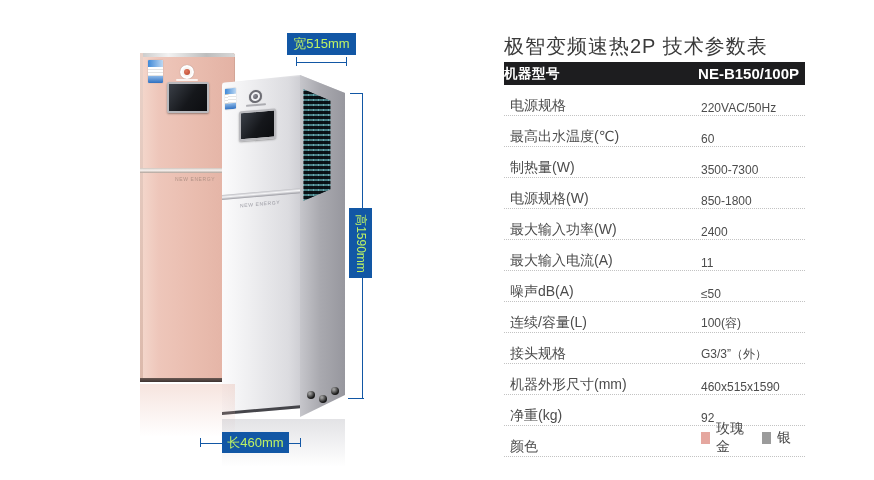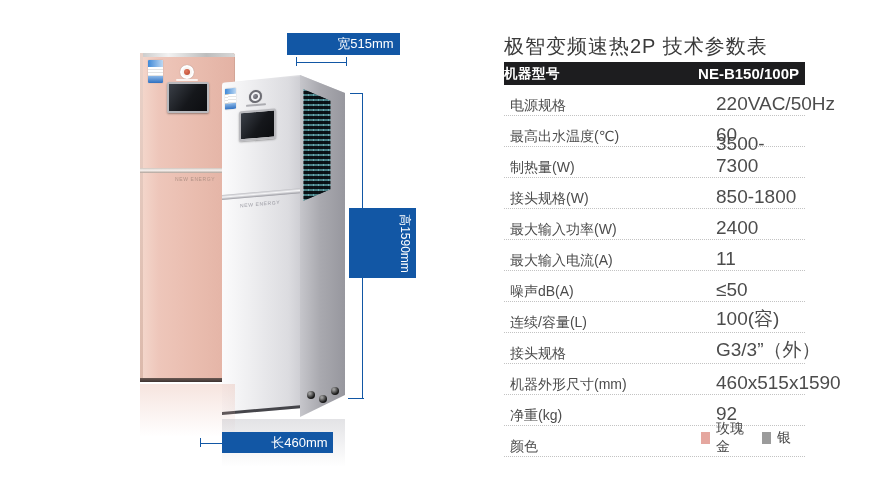--- a/index.html
+++ b/index.html
@@ -76,22 +76,22 @@
   .bolt.b1{left:85px;top:316px;} .bolt.b2{left:97px;top:320px;} .bolt.b3{left:109px;top:312px;}
 
   
   .refl{position:absolute;pointer-events:none;}
   .refl-pink{left:140px;top:384px;width:95px;height:62px;
     background:linear-gradient(180deg,rgba(231,184,170,.38),rgba(231,184,170,0) 85%);}
   .refl-white{left:222px;top:419px;width:123px;height:56px;
     background:linear-gradient(180deg,rgba(185,185,192,.40),rgba(185,185,192,0) 85%);}
 
   
-  .dim-box{position:absolute;background:#1257a5;color:#ffffff;display:flex;
-    align-items:center;justify-content:center;font-size:13px;z-index:5;padding-left:44px;}
+  .dim-box{position:absolute;background:#1257a5;color:#bef264;display:flex;
+    align-items:center;justify-content:center;font-size:13px;z-index:5;}
   .dim-box-width{left:287px;top:33px;width:69px;height:22px;}
   .dim-box-length{left:222px;top:432px;width:67px;height:21px;}
   .dim-box-height{left:349px;top:208px;width:23px;height:70px;font-size:12px;}
   .dim-box-height span{transform:rotate(90deg);white-space:nowrap;}
   .dim-line{position:absolute;background:#1257a5;z-index:4;}
   .w-line{left:296px;top:62px;width:51px;height:1px;}
   .w-tick-l{left:296px;top:57px;width:1px;height:9px;}
   .w-tick-r{left:346px;top:57px;width:1px;height:9px;}
   .h-line{left:362px;top:93px;width:1px;height:305px;}
   .h-tick-t{left:350px;top:93px;width:13px;height:1px;}
@@ -104,21 +104,21 @@
   .spec{position:absolute;left:504px;top:34px;width:301px;}
   .spec-title{font-size:20px;line-height:24px;color:#3a3a3a;font-weight:500;
     letter-spacing:1px;white-space:nowrap;}
   .spec-header{margin-top:4px;height:23px;background:#1d1d1f;color:#ffffff;
     display:flex;align-items:center;}
   .spec-header .h-label{font-size:13.5px;font-weight:700;letter-spacing:.5px;}
   .spec-header .h-value{margin-left:auto;padding-right:6px;font-size:15px;font-weight:700;}
   .spec-row{height:30px;display:flex;align-items:flex-end;
     border-bottom:1px dotted #c3c3c3;color:#4c4c4c;}
   .spec-row .r-label{flex:0 0 197px;padding-left:6px;font-size:14px;box-sizing:border-box;}
-  .spec-row .r-value{flex:1;font-size:19px;margin-left:15px;}
+  .spec-row .r-value{flex:1;font-size:12px;}
   .color-opts{flex:1;display:flex;align-items:center;font-size:14px;}
   .swatch{width:12px;height:12px;margin-right:6px;display:inline-block;}
   .swatch+span{margin-right:14px;}
 </style>
 </head>
 <body>
 
 <div id="stage">
 
   <div>
@@ -200,21 +200,21 @@
     </div>
     <div class="spec-row">
       <span class="r-label">最高出水温度(℃)</span>
       <span class="r-value">60</span>
     </div>
     <div class="spec-row">
       <span class="r-label">制热量(W)</span>
       <span class="r-value">3500-7300</span>
     </div>
     <div class="spec-row">
-      <span class="r-label">接头规格(W)</span>
+      <span class="r-label">电源规格(W)</span>
       <span class="r-value">850-1800</span>
     </div>
     <div class="spec-row">
       <span class="r-label">最大输入功率(W)</span>
       <span class="r-value">2400</span>
     </div>
     <div class="spec-row">
       <span class="r-label">最大输入电流(A)</span>
       <span class="r-value">11</span>
     </div>

